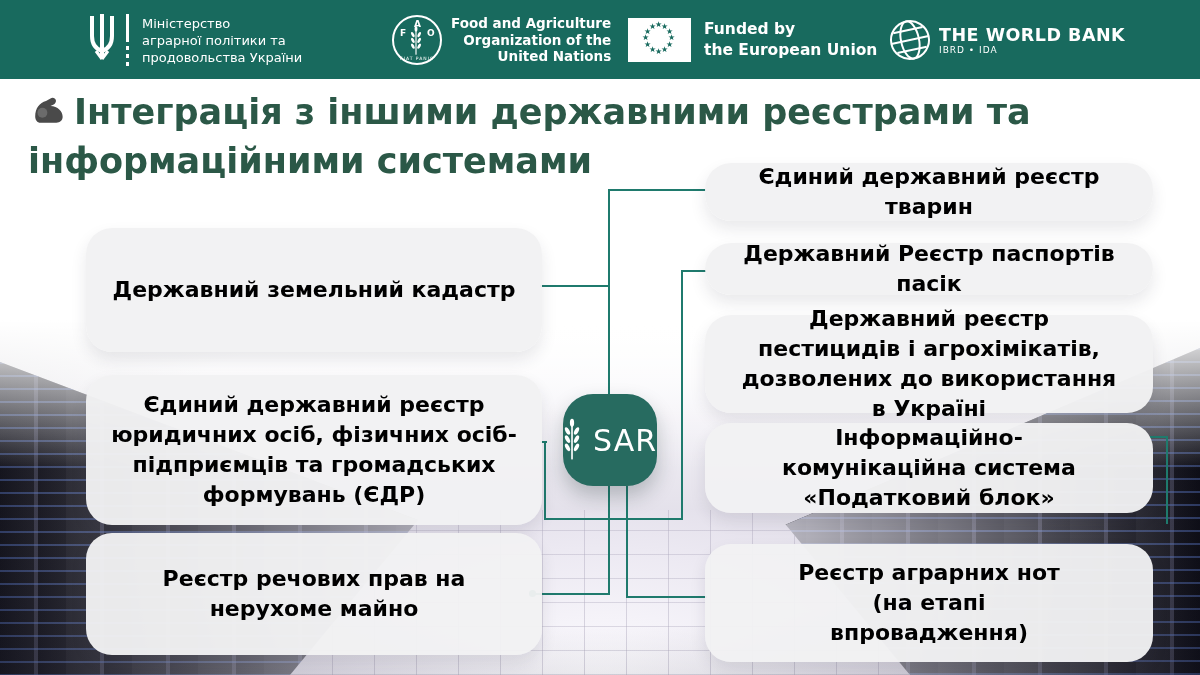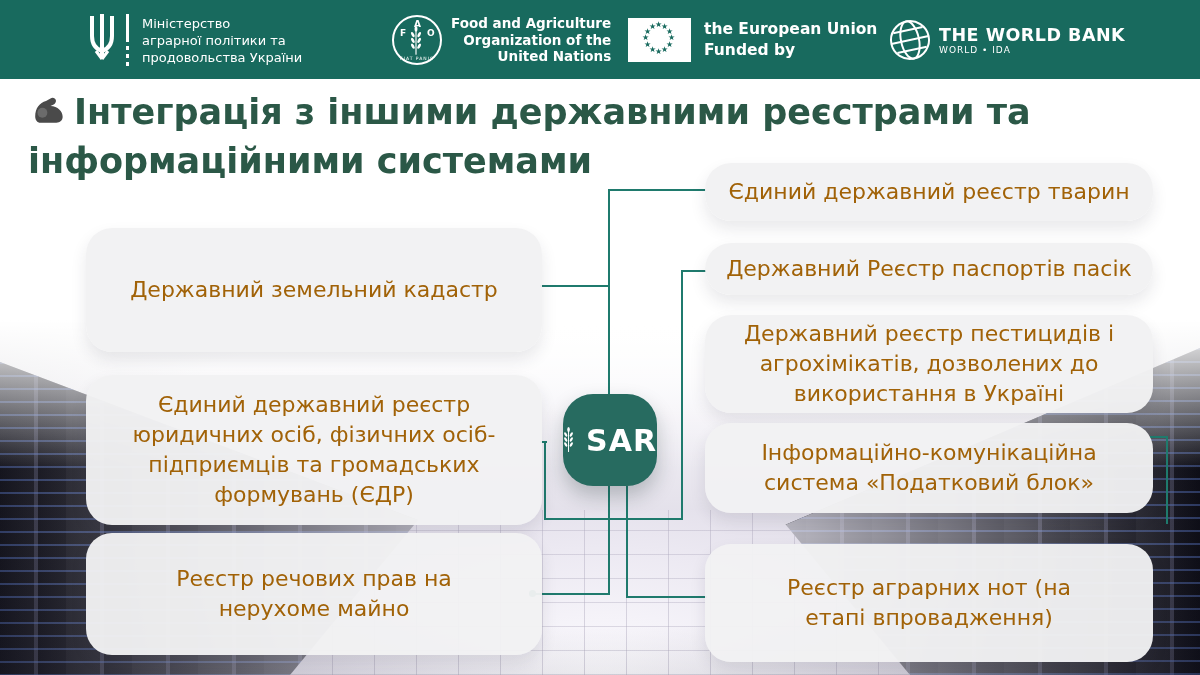--- a/index.html
+++ b/index.html
@@ -60,32 +60,32 @@
   .vignette{position:absolute;left:0;top:0;right:0;bottom:0;
        background:radial-gradient(ellipse at 50% 40%,rgba(255,255,255,0) 55%,rgba(25,25,40,.22) 100%);}
 
   
   .cn{position:absolute;background:#1f7a6d;}
   .cn-dot{position:absolute;width:7px;height:7px;border-radius:50%;background:#1f7a6d;}
 
   
   .box{position:absolute;display:flex;align-items:center;justify-content:center;
        background:rgba(241,241,242,.96);border-radius:26px;text-align:center;
-       color:#a16207;font-size:22px;line-height:30px;font-weight:400;
+       color:#000000;font-size:22px;line-height:30px;font-weight:700;
        padding:6px 20px;box-sizing:border-box;box-shadow:0 8px 16px rgba(40,40,60,.10);}
   .box span{display:block;}
   .lbox{left:86px;width:456px;}
   .rbox{left:705px;width:448px;}
   .w400{max-width:410px;} .w370{max-width:375px;} .w360{max-width:365px;} .w300{max-width:305px;}
 
   
   .sar{position:absolute;left:563px;top:394px;width:94px;height:92px;background:#276b60;
        border-radius:30px;display:flex;align-items:center;justify-content:center;
        color:#fff;box-shadow:0 10px 20px rgba(20,40,40,.25);}
-  .sar-label{font-size:30px;letter-spacing:1px;font-weight:700;margin-left:12px;}
+  .sar-label{font-size:30px;letter-spacing:1px;font-weight:400;margin-left:12px;}
 </style>
 </head>
 <body>
 
 <div class="stage">
 
   <div class="photo">
     <div class="base"></div>
     <div class="rack rack-left"></div>
     <div class="rack rack-right"></div>
@@ -143,34 +143,34 @@
         <span style="left:38px;top:23px">★</span>
           <span style="left:33px;top:28px">★</span>
         <span style="left:27px;top:30px">★</span>
           <span style="left:21px;top:28px">★</span>
         <span style="left:16px;top:23px">★</span>
           <span style="left:14px;top:16px">★</span>
         <span style="left:16px;top:10px">★</span>
           <span style="left:21px;top:5px">★</span>
       </div>
       <div class="eu-text">
+        <div>Funded by</div>
         <div>the European Union</div>
-        <div>Funded by</div>
       </div>
     </div>
 
     <div class="hgroup wb">
       <svg width="44" height="44" viewBox="0 0 44 44" fill="none" stroke="#fff" stroke-width="2" style="transform:rotate(-12deg)">
         <circle cx="22" cy="22" r="19"></circle>
         <ellipse cx="22" cy="22" rx="9" ry="19"></ellipse>
         <path d="M3 22 h38 M7 12 h30 M7 32 h30"></path>
       </svg>
       <div class="wb-text">
         <div class="wb-title">THE WORLD BANK</div>
-        <div class="wb-sub">WORLD • IDA</div>
+        <div class="wb-sub">IBRD • IDA</div>
       </div>
     </div>
   </div>
 
   <div class="title">
     <span class="emoji">
       <svg width="36" height="36" viewBox="0 0 40 40">
         <path fill="#4a4a4a" d="M8 26 C8 17 13 11 20 9 l5 -3 c2.5 -1.5 5.5 -0.3 6 2 c0.4 2 -0.8 4 -3 5 l-3 1.5 c8 0.5 13.5 5.5 13.5 12 c0 4 -3 6.5 -7 6.5 H14 c-4 0 -6 -3.5 -6 -7 z"></path>
         <circle cx="16" cy="22" r="5.5" fill="#6b6b6b"></circle>
       </svg>

